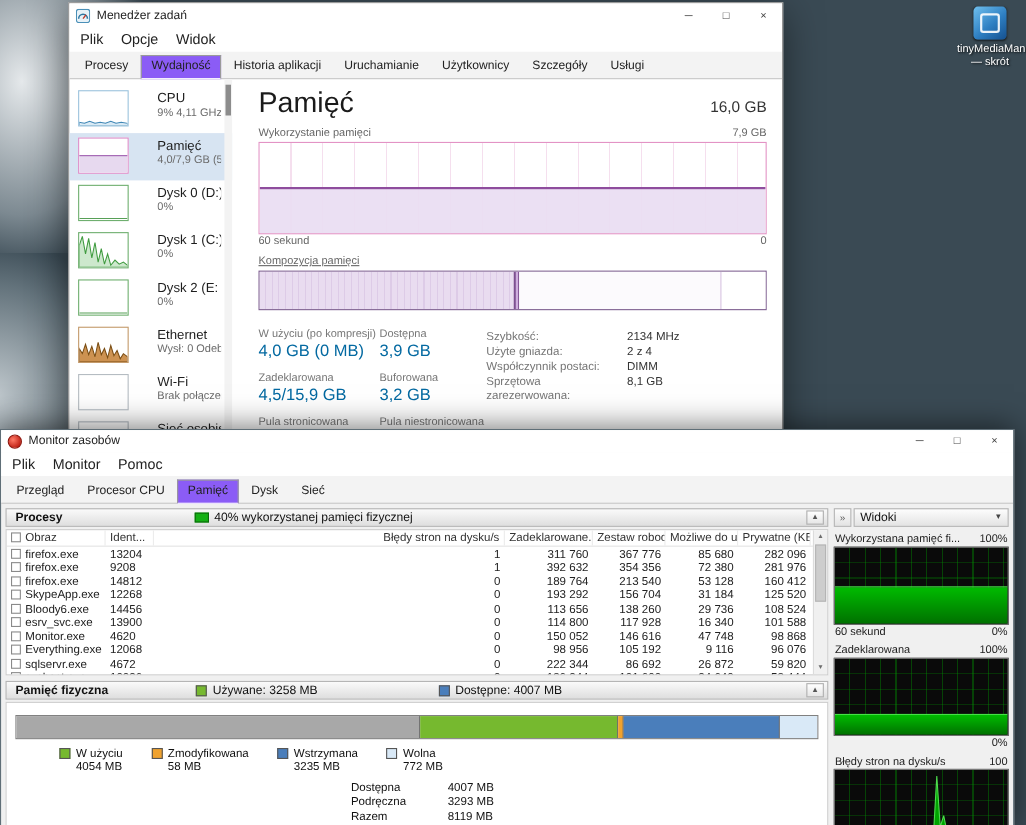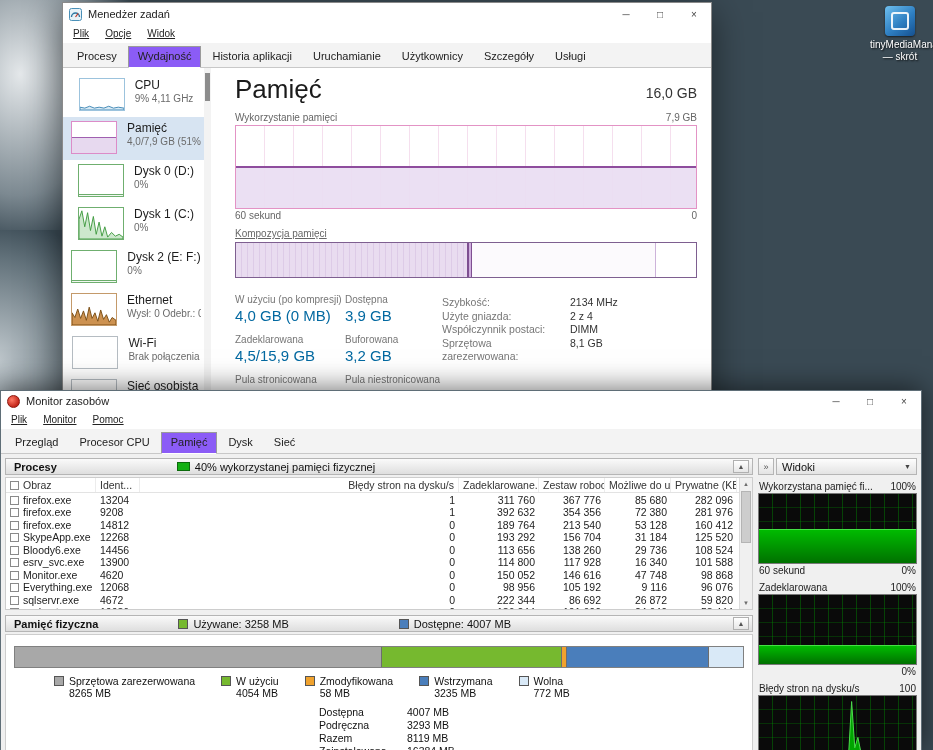--- a/index.html
+++ b/index.html
@@ -21,33 +21,33 @@
   .di-img:before { content:""; position:absolute; left:6px; top:6px; right:6px; bottom:6px;
     border:2px solid rgba(255,255,255,.9); border-radius:3px; }
 
   
   .titlebar { height:22px; background:#fff; display:flex; align-items:center; padding-left:6px; }
   .win-title { font-size:11px; color:#222; margin-left:6px; white-space:nowrap; }
   .win-btns { margin-left:auto; display:flex; height:100%; }
   .win-btn { width:34px; height:100%; display:flex; align-items:center; justify-content:center;
     font-size:10px; color:#444; }
   .menubar { display:flex; background:#fff; padding:1px 2px 2px 2px; }
-  .menubar span { font-size:10px; color:#222; padding:2px 8px;text-decoration:underline; }
+  .menubar span { font-size:13px; color:#222; padding:2px 8px; }
   .tabstrip { display:flex; background:#f3f3f3; padding:3px 0 0 4px; border-bottom:1px solid #c8c8c8; }
   .tab { font-size:11px; color:#222; padding:3px 9px 4px; border:1px solid transparent; margin-right:1px; white-space:nowrap; }
   .tab.active { background:#8b5cf6; border-color:#9a9a9a; border-bottom-color:#fff; margin-bottom:-1px; }
 
   
   .tm { position:absolute; left:62px; top:2px; width:650px; height:470px; background:#fff;
     border:1px solid #8a8a8a; box-shadow:0 10px 34px rgba(0,0,0,.5); z-index:1; overflow:hidden; }
   .tm-body { display:flex; height:calc(100% - 61px); }
   .tm-sidebar { width:148px; flex:none; padding-top:6px; position:relative; }
   .tm-scroll { position:absolute; right:0; top:0; bottom:0; width:7px; background:#f3f3f3; }
   .tm-scroll-thumb { position:absolute; left:1px; top:5px; width:5px; height:28px; background:#8c8c8c; }
-  .tm-item { display:flex; gap:10px; height:43px; padding:4px 10px 0 8px; align-items:flex-start;justify-content:center; }
+  .tm-item { display:flex; gap:26px; height:43px; padding:4px 10px 0 8px; align-items:flex-start; }
   .tm-item.selected { background:#d7e4f2; }
   .thumb { width:46px; height:33px; flex:none; background:#fff; border:1px solid #a9a9a9; position:relative; overflow:hidden; }
   .thumb svg { position:absolute; inset:0; width:100%; height:100%; }
   .thumb.cpu { border-color:#9cc3dd; }
   .thumb.memory { border-color:#dc8cc8; }
   .thumb.disk { border-color:#6faf6f; }
   .thumb.eth { border-color:#c49a6a; }
   .thumb.wifi { border-color:#b5bcc2; }
   .thumb .mem-mini-fill { position:absolute; left:0; right:0; bottom:0; height:52%;
     background:#e7d9ef; border-top:1px solid #a05fb0; }
@@ -515,27 +515,20 @@
           <div class="physmem-content">
             <div class="phys-bar">
                 <div class="mem-seg" style="width: 50.4%; background: rgb(168, 168, 168);"></div>
                 <div class="mem-seg" style="width: 24.8%; background: rgb(118, 185, 47);"></div>
                 <div class="mem-seg" style="width: 0.6%; background: rgb(240, 162, 46);"></div>
                 <div class="mem-seg" style="width: 19.5%; background: rgb(74, 126, 187);"></div>
                 <div class="mem-seg" style="width: 4.7%; background: rgb(217, 233, 247);"></div>
               </div>
             <div class="phys-legend">
                 <div class="leg-item">
-                  <span class="leg-sq" style="background: rgb(168, 168, 168);"></span>
-                  <div>
-                    <div class="leg-label">Sprzętowa zarezerwowana</div>
-                    <div class="leg-value">8265 MB</div>
-                  </div>
-                </div>
-                <div class="leg-item">
                   <span class="leg-sq" style="background: rgb(118, 185, 47);"></span>
                   <div>
                     <div class="leg-label">W użyciu</div>
                     <div class="leg-value">4054 MB</div>
                   </div>
                 </div>
                 <div class="leg-item">
                   <span class="leg-sq" style="background: rgb(240, 162, 46);"></span>
                   <div>
                     <div class="leg-label">Zmodyfikowana</div>

